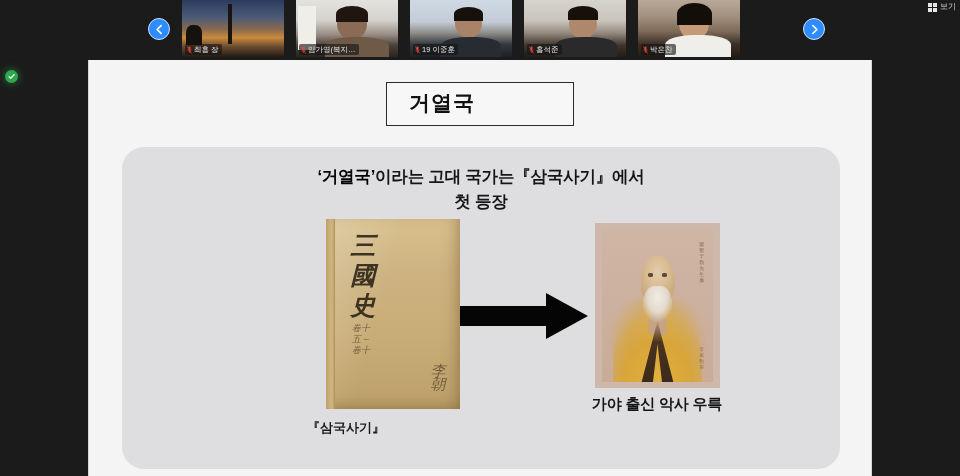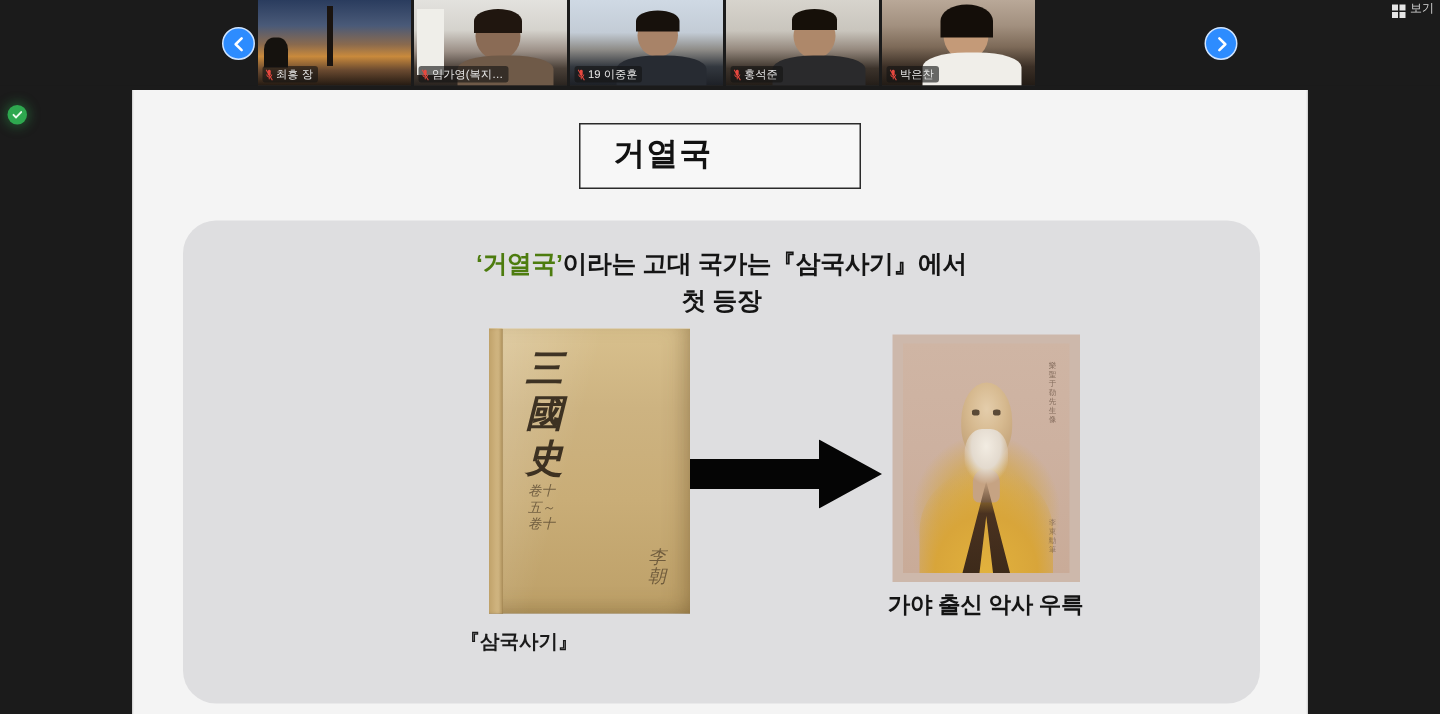--- a/index.html
+++ b/index.html
@@ -33,20 +33,21 @@
     display: flex;
     gap: 2px;
   }
   .tile {
     position: relative;
     width: 102px;
     height: 57px;
     overflow: hidden;
     background: #2b2b2b;
     flex: 0 0 auto;
+    margin-left: 10px;
   }
   .tile-media { position: absolute; inset: 0; }
   .tile-name {
     position: absolute;
     left: 3px; bottom: 2px;
     max-width: 94px;
     display: flex;
     align-items: center;
     gap: 2px;
     padding: 1px 3px 1px 2px;
@@ -162,21 +163,21 @@
     position: absolute;
     left: 0; right: 0;
     top: 17px;
     text-align: center;
     color: #151515;
     font-size: 16.5px;
     line-height: 25px;
     font-weight: 700;
     letter-spacing: -0.2px;
   }
-  .lead-text .hl { color: #4d7c0f; }
+  .lead-text .hl { color: #000000; }
 
   
   .book-wrap {
     position: absolute;
     left: 204px; top: 72px;
     width: 134px; height: 190px;
   }
   .book {
     position: absolute; inset: 0;
     background:
@@ -215,21 +216,21 @@
     line-height: 11px;
     text-align: center;
     opacity: 0.62;
   }
   .book-mark {
     position: absolute;
     right: 12px; bottom: 18px;
     width: 20px;
     color: #3a2c1c;
     font-family: "DejaVu Serif", serif;
-    font-size: 12px;
+    font-size: 15px;
     line-height: 13px;
     text-align: center;
     opacity: 0.6;
     margin-top: 40px;
   }
   .book-caption {
     position: absolute;
     left: 185px; top: 272px;
     width: 175px;
     text-align: left;

